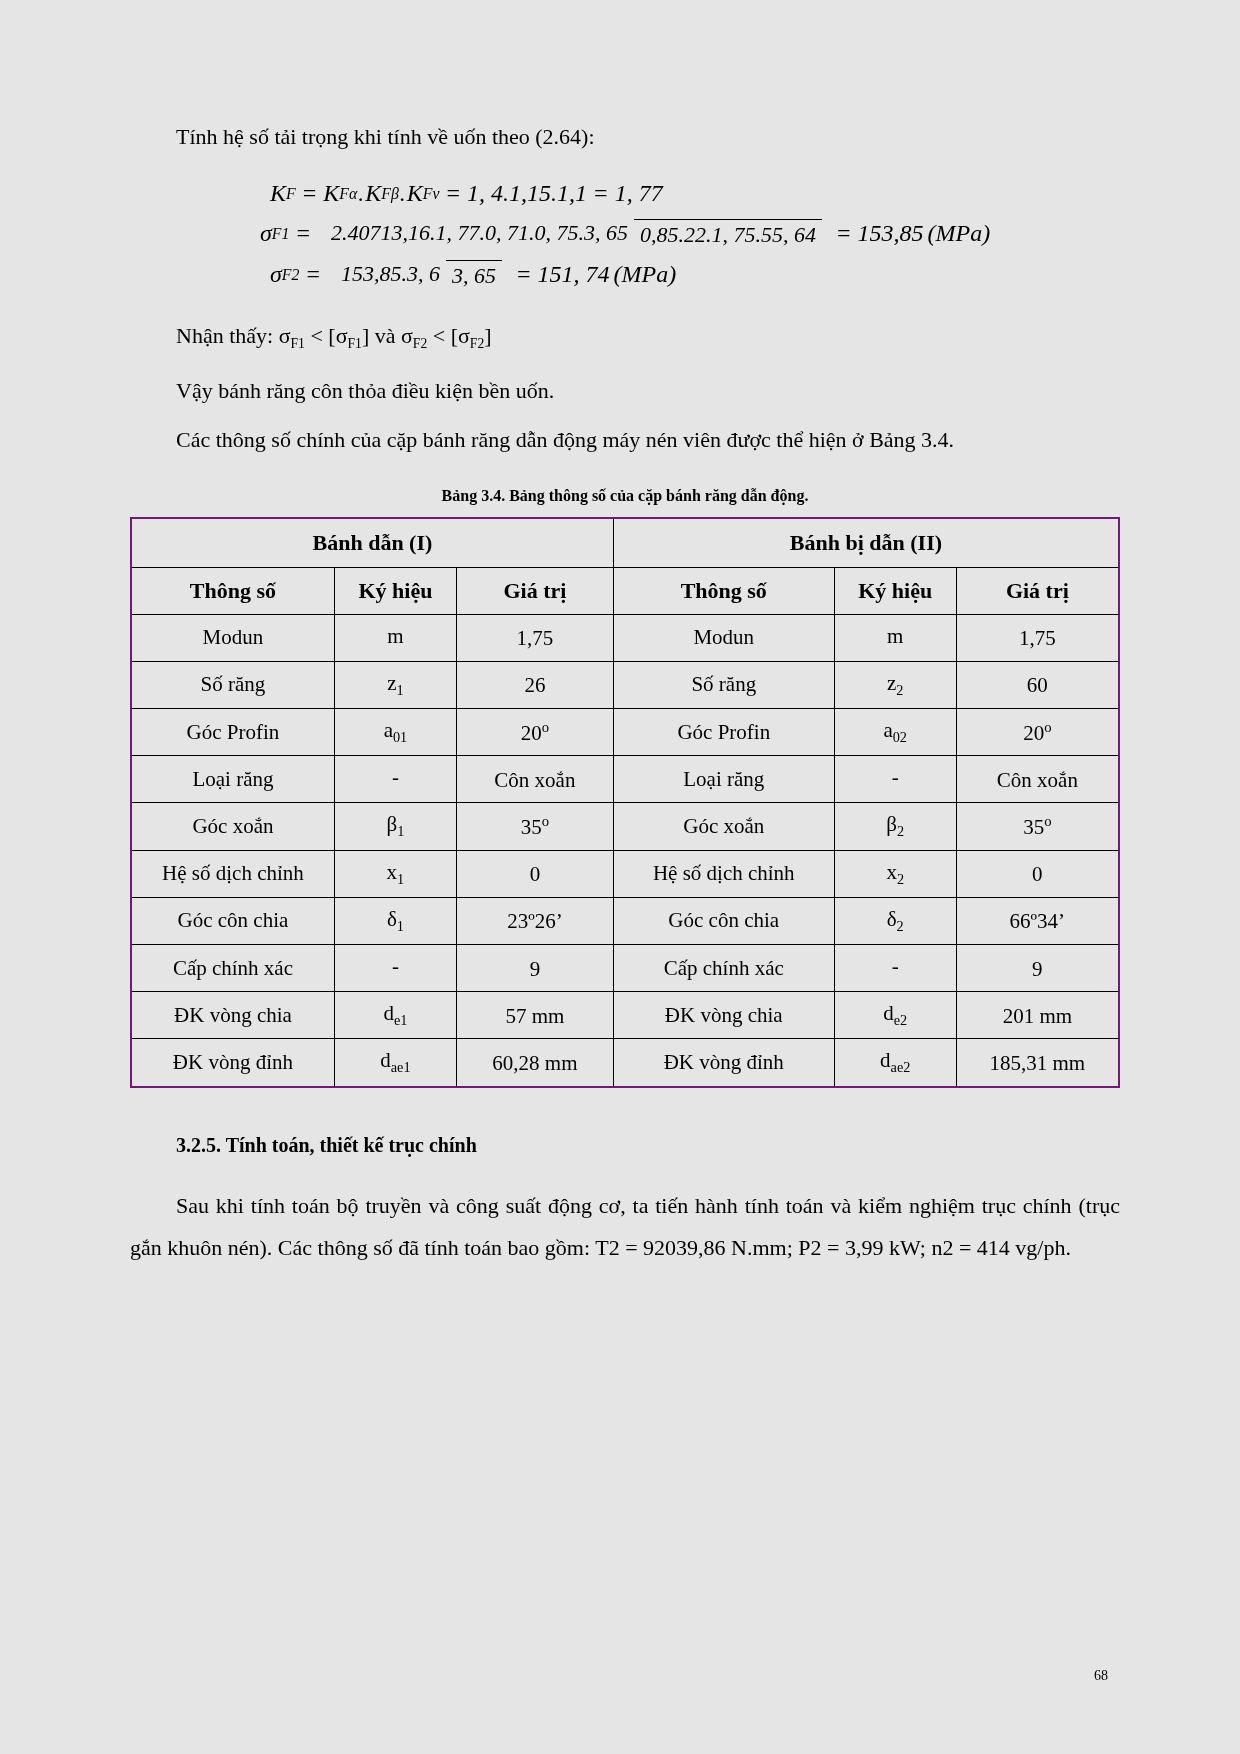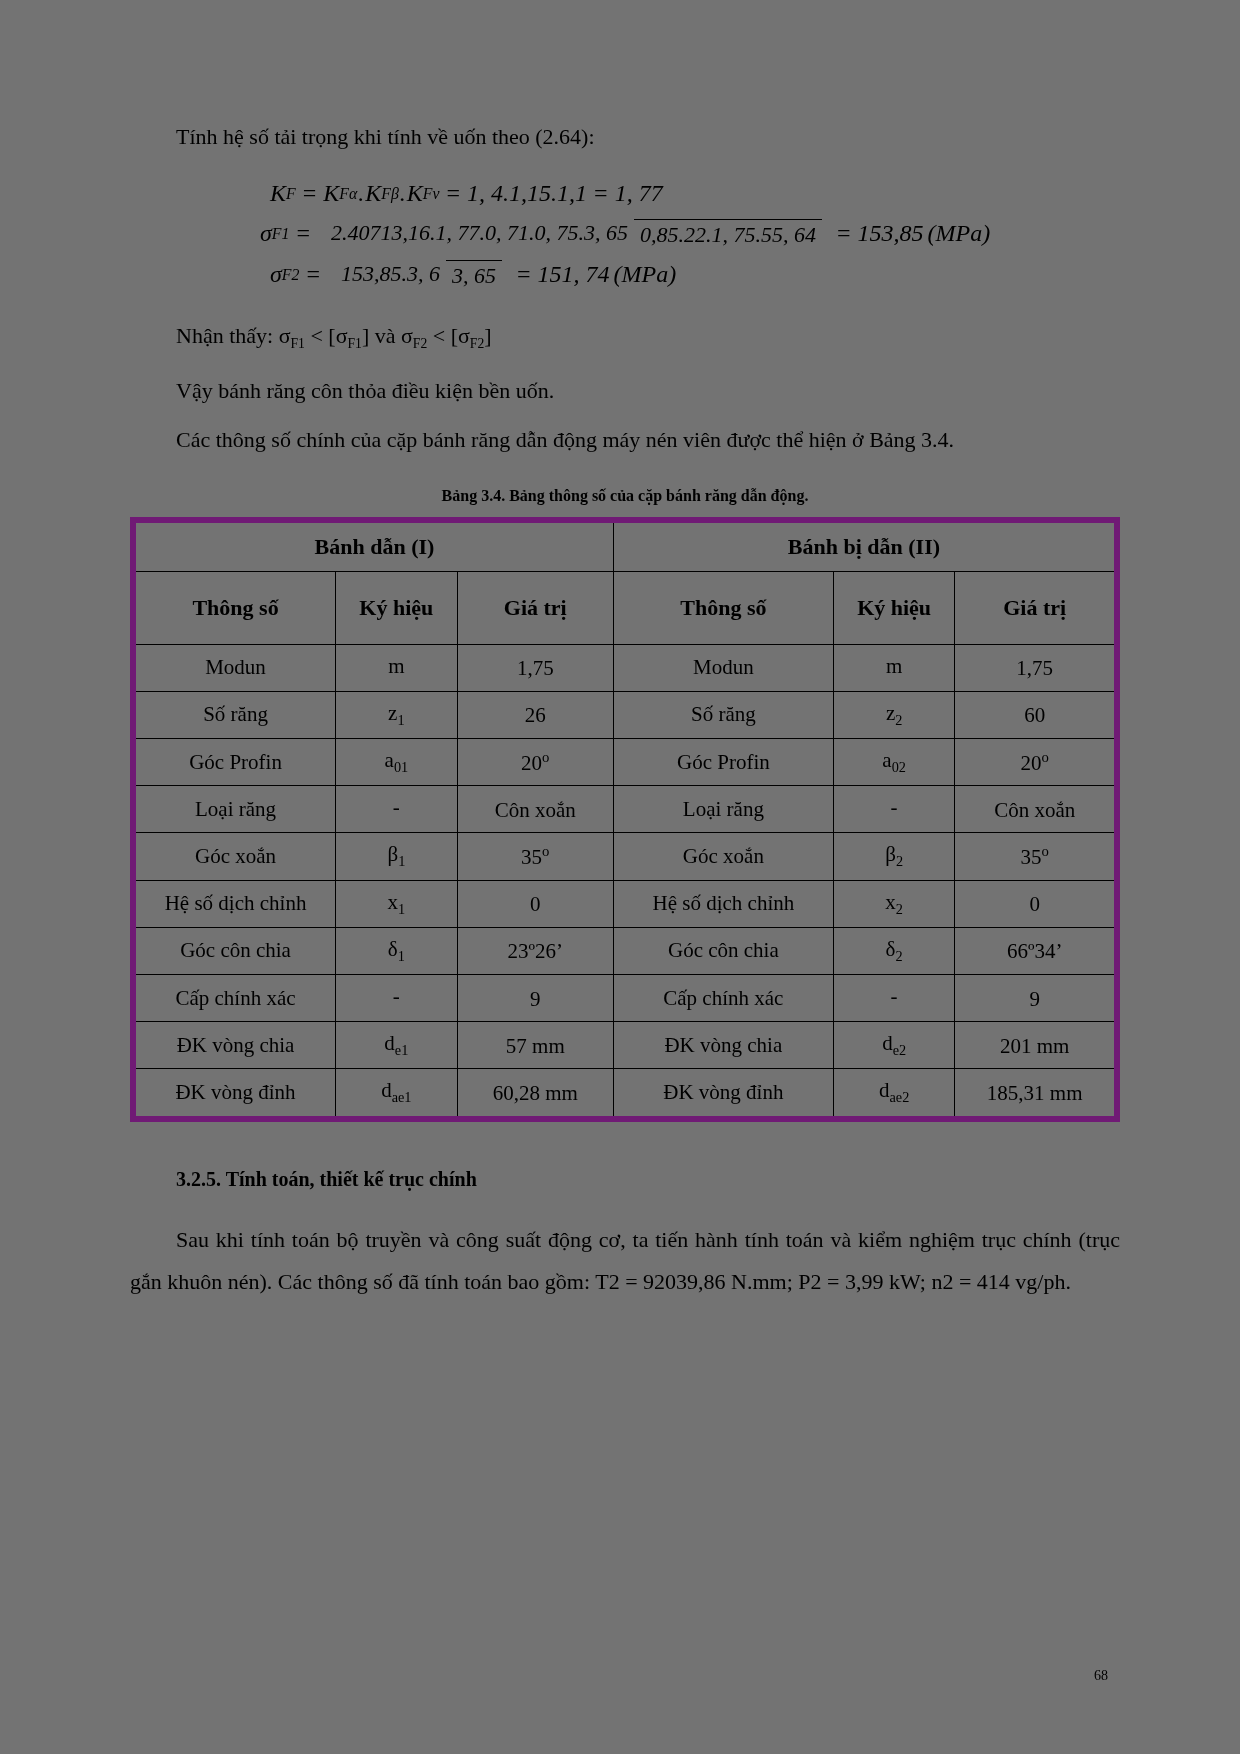--- a/index.html
+++ b/index.html
@@ -4,21 +4,21 @@
 <style>
   html, body {
     margin: 0;
     padding: 0;
     background: #ffffff;
   }
   .page {
     position: relative;
     width: 1240px;
     height: 1754px;
-    background: #737373;
+    background: #e5e5e5;
     font-family: "Liberation Serif", serif;
     color: #000000;
     box-sizing: border-box;
     padding: 110px 120px 60px 130px;
   }
   .para {
     font-size: 22px;
     line-height: 1.55;
     text-align: justify;
     margin: 0 0 14px 0;
@@ -108,28 +108,28 @@
     font-weight: normal;
   }
   table.params .grouphead {
     font-weight: bold;
     font-size: 22px;
     padding: 11px 2px;
   }
   table.params .colhead {
     font-weight: bold;
     font-size: 22px;
-    padding: 23px 2px;
+    padding: 10px 2px;
   }
   table.params tr td:first-child,
   table.params tr td:nth-child(4) {
     
   }
   .outer-border {
-    border: 6px solid #701a75;
+    border: 2px solid #701a75;
   }
   .tsub {
     font-size: 0.68em;
     vertical-align: sub;
   }
   .tsup {
     font-size: 0.7em;
     vertical-align: super;
   }
 

